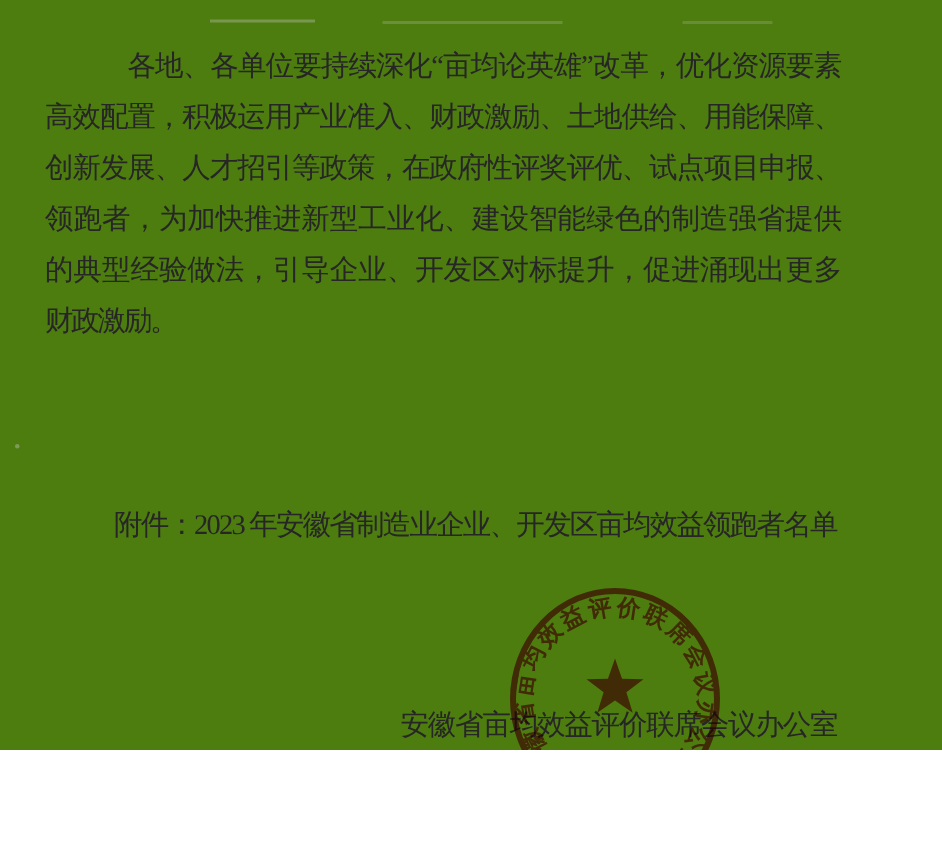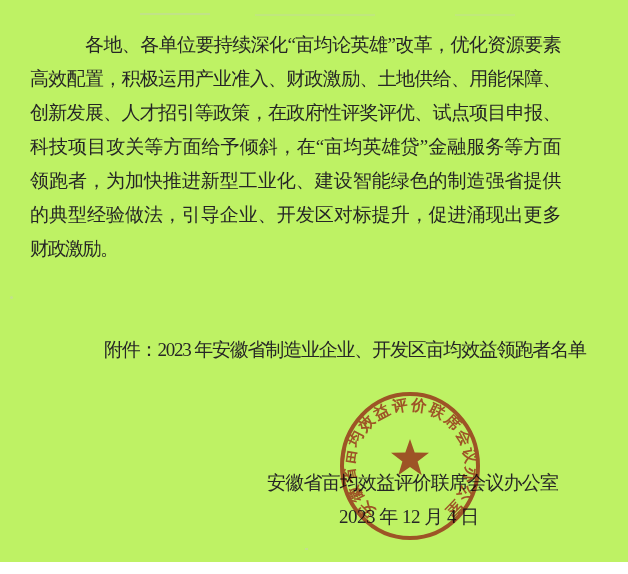--- a/index.html
+++ b/index.html
@@ -1,19 +1,19 @@
 <!DOCTYPE html>
 <html><head>
 <meta charset="utf-8">
 <style>
   html,body { margin:0; padding:0; background:#ffffff; }
   .page {
     position:relative;
-    width:628px; height:562px;
-    background:#bef264;
+    width:628px; height:500px;
+    background:#4d7c0f;
     overflow:hidden;
     font-family:"Liberation Serif","DejaVu Serif",serif;
     color:#262626;
   }
   
   .artifact { position:absolute; background:#c9c9c9; opacity:.35; }
   .a1 { left:140px; top:13px; width:70px; height:2px; }
   .a2 { left:255px; top:14px; width:120px; height:2px; opacity:.25; }
   .a3 { left:455px; top:14px; width:60px; height:2px; opacity:.22; }
   .a4 { left:10px;  top:296px; width:3px; height:3px; border-radius:50%; opacity:.4; }
@@ -26,21 +26,21 @@
   }
   .bl { height:34px; white-space:nowrap; }
   .fill {
     white-space:normal;
     text-align:justify; text-align-last:justify;
     text-justify:inter-ideograph;
   }
   .indent { text-indent:55px; }
 
   .attachment {
-    position:absolute; left:104px; top:337px;
+    position:absolute; left:76px; top:337px;
     font-size:19px; letter-spacing:-1.2px; white-space:nowrap;
     color:#262626;
   }
   .signature {
     position:absolute; left:267px; top:470px;
     font-size:19px; letter-spacing:-0.8px; white-space:nowrap;
     color:#262626;
   }
   .date-line {
     position:absolute; left:339px; top:504px;
@@ -64,21 +64,20 @@
   <div class="artifact a1"></div>
   <div class="artifact a2"></div>
   <div class="artifact a3"></div>
   <div class="artifact a4"></div>
   <div class="artifact a5"></div>
 
   <div class="body-text">
     <div class="bl fill indent">各地、各单位要持续深化“亩均论英雄”改革，优化资源要素</div>
     <div class="bl fill">高效配置，积极运用产业准入、财政激励、土地供给、用能保障、</div>
     <div class="bl fill">创新发展、人才招引等政策，在政府性评奖评优、试点项目申报、</div>
-    <div class="bl fill">科技项目攻关等方面给予倾斜，在“亩均英雄贷”金融服务等方面</div>
     <div class="bl fill">领跑者，为加快推进新型工业化、建设智能绿色的制造强省提供</div>
     <div class="bl fill">的典型经验做法，引导企业、开发区对标提升，促进涌现出更多</div>
     <div class="bl">财政激励。</div>
   </div>
 
   <div class="attachment">附件：2023 年安徽省制造业企业、开发区亩均效益领跑者名单</div>
 
   <div class="signature">安徽省亩均效益评价联席会议办公室</div>
 
   <div class="date-line">2023 年 12 月 4 日</div>

